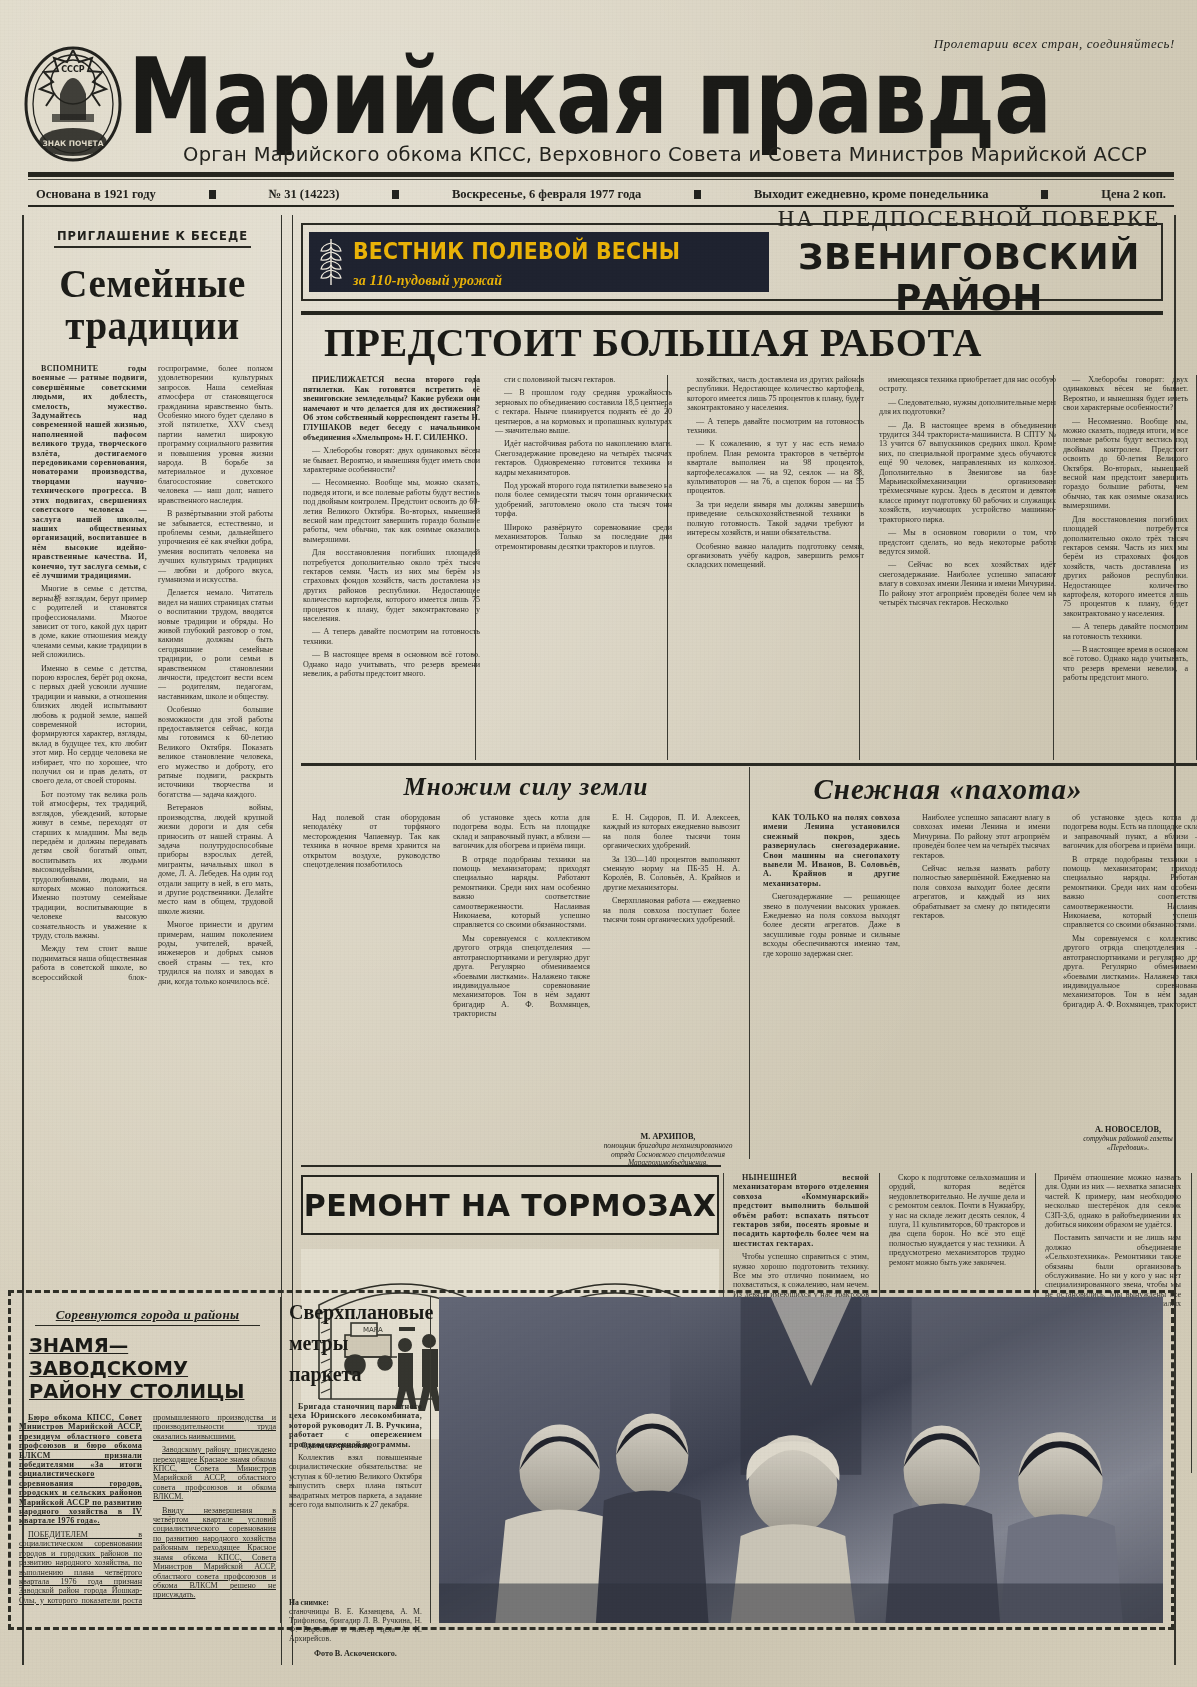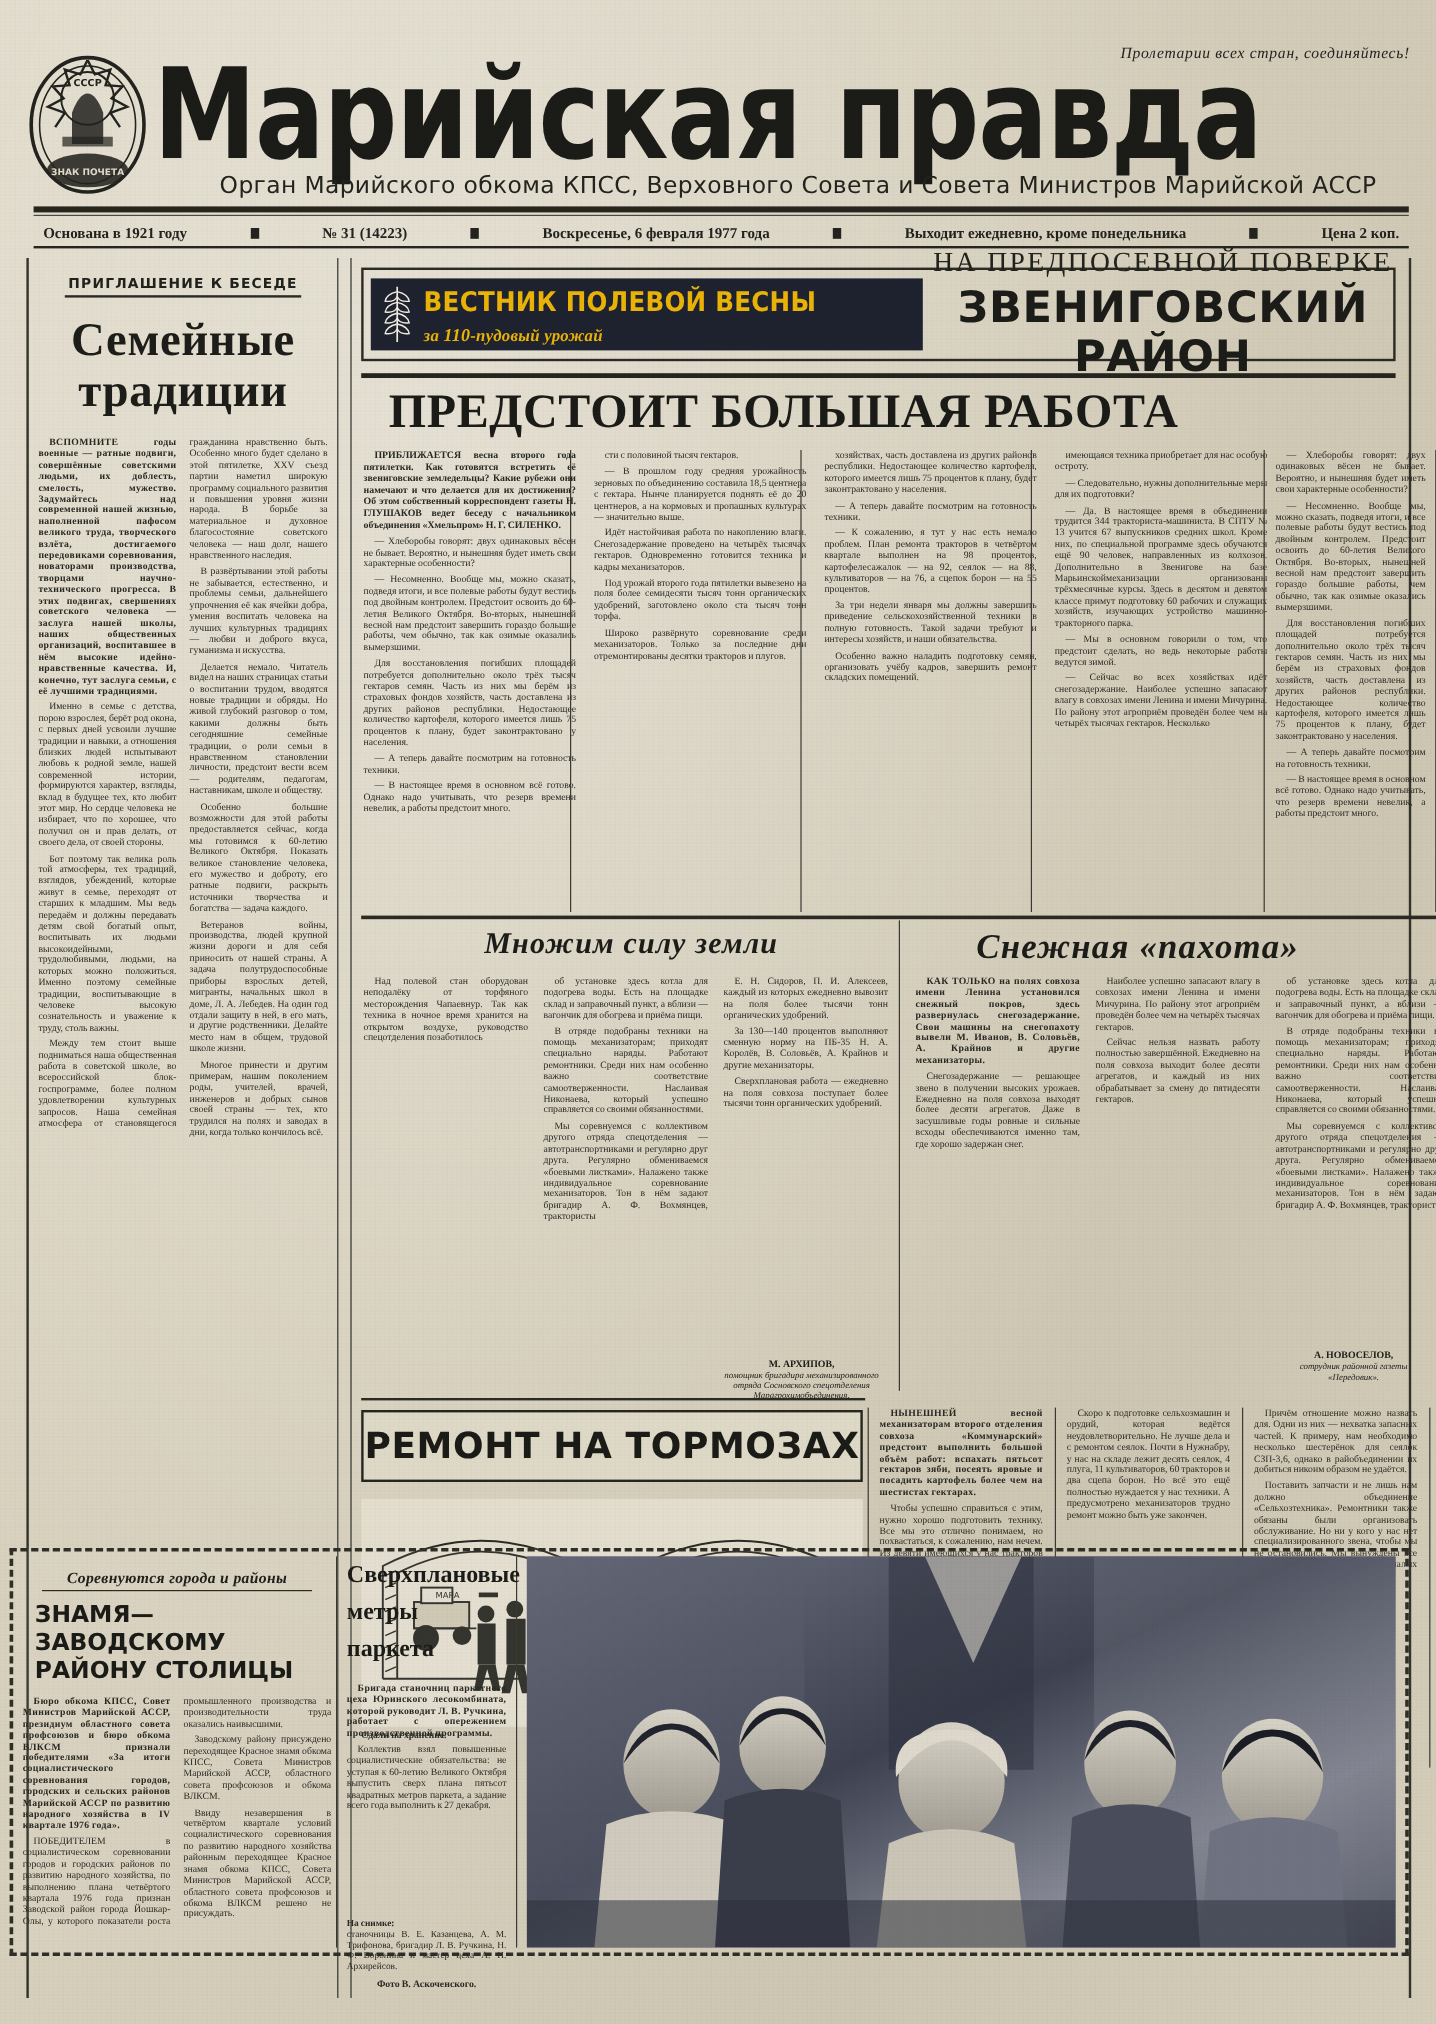--- a/index.html
+++ b/index.html
@@ -169,20 +169,21 @@
     </div>
     <div class="rule-under"></div>
   </div>
 
   <div class="left-box">
     <div class="kicker">ПРИГЛАШЕНИЕ К БЕСЕДЕ</div>
     <div class="ltitle">Семейные</div>
     <div class="ltitle" style="margin-top:-18px">традиции</div>
     <div class="two-col col-text blur" id="left-body">
         <p class="lead-caps">ВСПОМНИТЕ годы военные — ратные подвиги, совершённые советскими людьми, их доблесть, смелость, мужество. Задумайтесь над современной нашей жизнью, наполненной пафосом великого труда, творческого взлёта, достигаемого передовиками соревнования, новаторами производства, творцами научно-технического прогресса. В этих подвигах, свершениях советского человека — заслуга нашей школы, наших общественных организаций, воспитавшее в нём высокие идейно-нравственные качества. И, конечно, тут заслуга семьи, с её лучшими традициями.</p>
+        <p>Многие в семье с детства, верны桥 взглядам, берут пример с родителей и становятся профессионалами. Многое зависит от того, какой дух царит в доме, какие отношения между членами семьи, какие традиции в ней сложились.</p>
         <p>Именно в семье с детства, порою взрослея, берёт род окона, с первых дней усвоили лучшие традиции и навыки, а отношения близких людей испытывают любовь к родной земле, нашей современной истории, формируются характер, взгляды, вклад в будущее тех, кто любит этот мир. Но сердце человека не избирает, что по хорошее, что получил он и прав делать, от своего дела, от своей стороны.</p>
         <p>Бот поэтому так велика роль той атмосферы, тех традиций, взглядов, убеждений, которые живут в семье, переходят от старших к младшим. Мы ведь передаём и должны передавать детям свой богатый опыт, воспитывать их людьми высокоидейными, трудолюбивыми, людьми, на которых можно положиться. Именно поэтому семейные традиции, воспитывающие в человеке высокую сознательность и уважение к труду, столь важны.</p>
         <p>Между тем стоит выше подниматься наша общественная работа в советской школе, во всероссийской блок-госпрограмме, более полном удовлетворении культурных запросов. Наша семейная атмосфера от становящегося гражданина нравственно быть. Особенно много будет сделано в этой пятилетке, XXV съезд партии наметил широкую программу социального развития и повышения уровня жизни народа. В борьбе за материальное и духовное благосостояние советского человека — наш долг, нашего нравственного наследия.</p>
         <p>В развёртывании этой работы не забывается, естественно, и проблемы семьи, дальнейшего упрочнения её как ячейки добра, умения воспитать человека на лучших культурных традициях — любви и доброго вкуса, гуманизма и искусства.</p>
         <p>Делается немало. Читатель видел на наших страницах статьи о воспитании трудом, вводятся новые традиции и обряды. Но живой глубокий разговор о том, какими должны быть сегодняшние семейные традиции, о роли семьи в нравственном становлении личности, предстоит вести всем — родителям, педагогам, наставникам, школе и обществу.</p>
         <p>Особенно большие возможности для этой работы предоставляется сейчас, когда мы готовимся к 60-летию Великого Октября. Показать великое становление человека, его мужество и доброту, его ратные подвиги, раскрыть источники творчества и богатства — задача каждого.</p>
         <p>Ветеранов войны, производства, людей крупной жизни дороги и для себя приносить от нашей страны. А задача полутрудоспособные приборы взрослых детей, мигранты, начальных школ в доме, Л. А. Лебедев. На один год отдали защиту в ней, в его мать, и другие родственники. Делайте место нам в общем, трудовой школе жизни.</p>
         <p>Многое принести и другим примерам, нашим поколением роды, учителей, врачей, инженеров и добрых сынов своей страны — тех, кто трудился на полях и заводах в дни, когда только кончилось всё.</p>
       </div>
   </div>
@@ -425,21 +426,21 @@
     <div class="col-text blur" style="position:absolute;left:752px;top:958px;width:136px;height:300px" id="ccol2">
         <p>Причём отношение можно назвать для. Одни из них — нехватка запасных частей. К примеру, нам необходимо несколько шестерёнок для сеялок СЗП-3,6, однако в райобъединении их добиться никоим образом не удаётся.</p>
         <p>Поставить запчасти и не лишь нам должно объединение «Сельхозтехника». Ремонтники также обязаны были организовать обслуживание. Но ни у кого у нас нет специализированного звена, чтобы мы не остановились. Мы вынуждены все шесть — трудиться в малых мастерских.</p>
       </div>
     <div class="vline" style="left:898px;top:958px;height:300px;"></div>
 
   </div>
 
   <div class="bottom">
     <div style="display:flex;height:100%;box-sizing:border-box;padding:4px 8px;">
-      <div style="width:262px;border-right:1px solid #3a3a32;padding-right:4px;box-sizing:border-box;">
+      <div style="width:262px;border-right:1px solid #3a3a32;padding-right:4px;box-sizing:border-box;text-decoration:underline;">
         <div class="bt-kicker blur">Соревнуются города и районы</div>
         <div class="bt-h1">ЗНАМЯ—ЗАВОДСКОМУ</div>
         <div class="bt-h1">РАЙОНУ СТОЛИЦЫ</div>
         <div class="two-col col-text blur" style="margin-top:10px;height:225px" id="btbody">
             <p class="lead-caps">Бюро обкома КПСС, Совет Министров Марийской АССР, президиум областного совета профсоюзов и бюро обкома ВЛКСМ признали победителями «За итоги социалистического соревнования городов, городских и сельских районов Марийской АССР по развитию народного хозяйства в IV квартале 1976 года».</p>
             <p>ПОБЕДИТЕЛЕМ в социалистическом соревновании городов и городских районов по развитию народного хозяйства, по выполнению плана четвёртого квартала 1976 года признан Заводской район города Йошкар-Олы, у которого показатели роста промышленного производства и производительности труда оказались наивысшими.</p>
             <p>Заводскому району присуждено переходящее Красное знамя обкома КПСС, Совета Министров Марийской АССР, областного совета профсоюзов и обкома ВЛКСМ.</p>
             <p>Ввиду незавершения в четвёртом квартале условий социалистического соревнования по развитию народного хозяйства районным переходящее Красное знамя обкома КПСС, Совета Министров Марийской АССР, областного совета профсоюзов и обкома ВЛКСМ решено не присуждать.</p>
           </div>
       </div>

